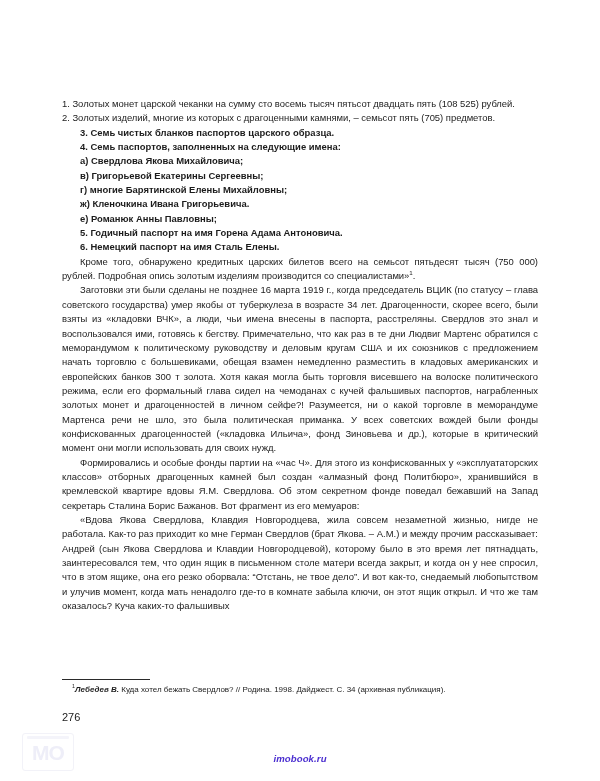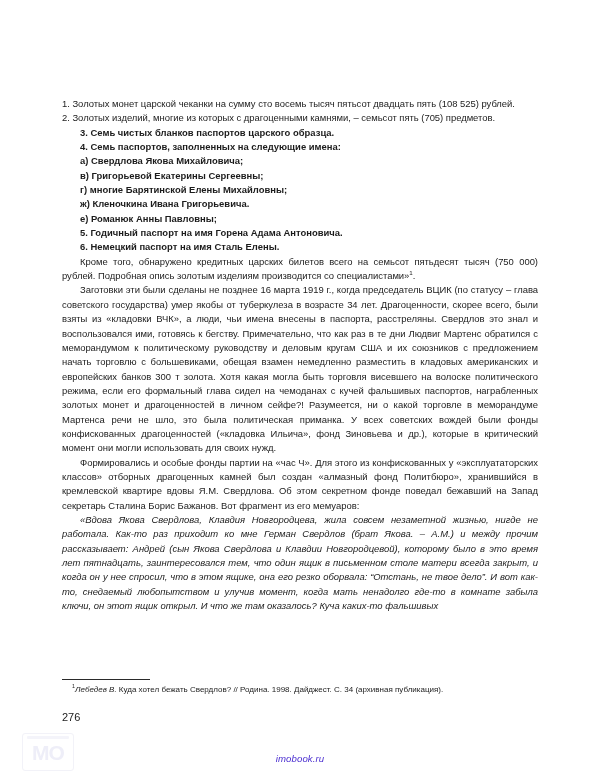--- a/index.html
+++ b/index.html
@@ -59,21 +59,20 @@
     white-space: nowrap;
     font-weight: bold;
   }
 
   .quote {
     margin: 0;
     font-size: 9.45px;
     line-height: 14.35px;
     text-align: justify;
     text-justify: inter-word;
-    font-style: italic;
     text-indent: 18px;
   }
 
   sup.fn {
     font-size: 6.2px;
     vertical-align: super;
     line-height: 0;
   }
 
   
@@ -90,21 +89,21 @@
     margin: 0 0 4px 0;
   }
   .footnote-text {
     margin: 0;
     font-size: 8.0px;
     line-height: 11px;
     text-align: left;
     text-indent: 10px;
     white-space: nowrap;
   }
-  .footnote-text .src { font-style: italic; }
+  .footnote-text .src { font-style: italic; font-weight: bold; }
   .footnote-text sup.fn { font-size: 5.4px; }
 
   
   .page-number {
     position: absolute;
     left: 62px;
     top: 711px;
     font-size: 11px;
     line-height: 13px;
     color: #1c1c1c;
@@ -150,21 +149,21 @@
   }
 
   .wm-site {
     position: absolute;
     left: 0;
     top: 753px;
     width: 600px;
     text-align: center;
     font-size: 9.6px;
     font-style: italic;
-    font-weight: normal;
+    font-weight: bold;
     color: #4b2fd0;
     letter-spacing: 0.1px;
   }
 </style>
 </head>
 <body>
 
 <div class="page">
 
   <div class="text-column">

